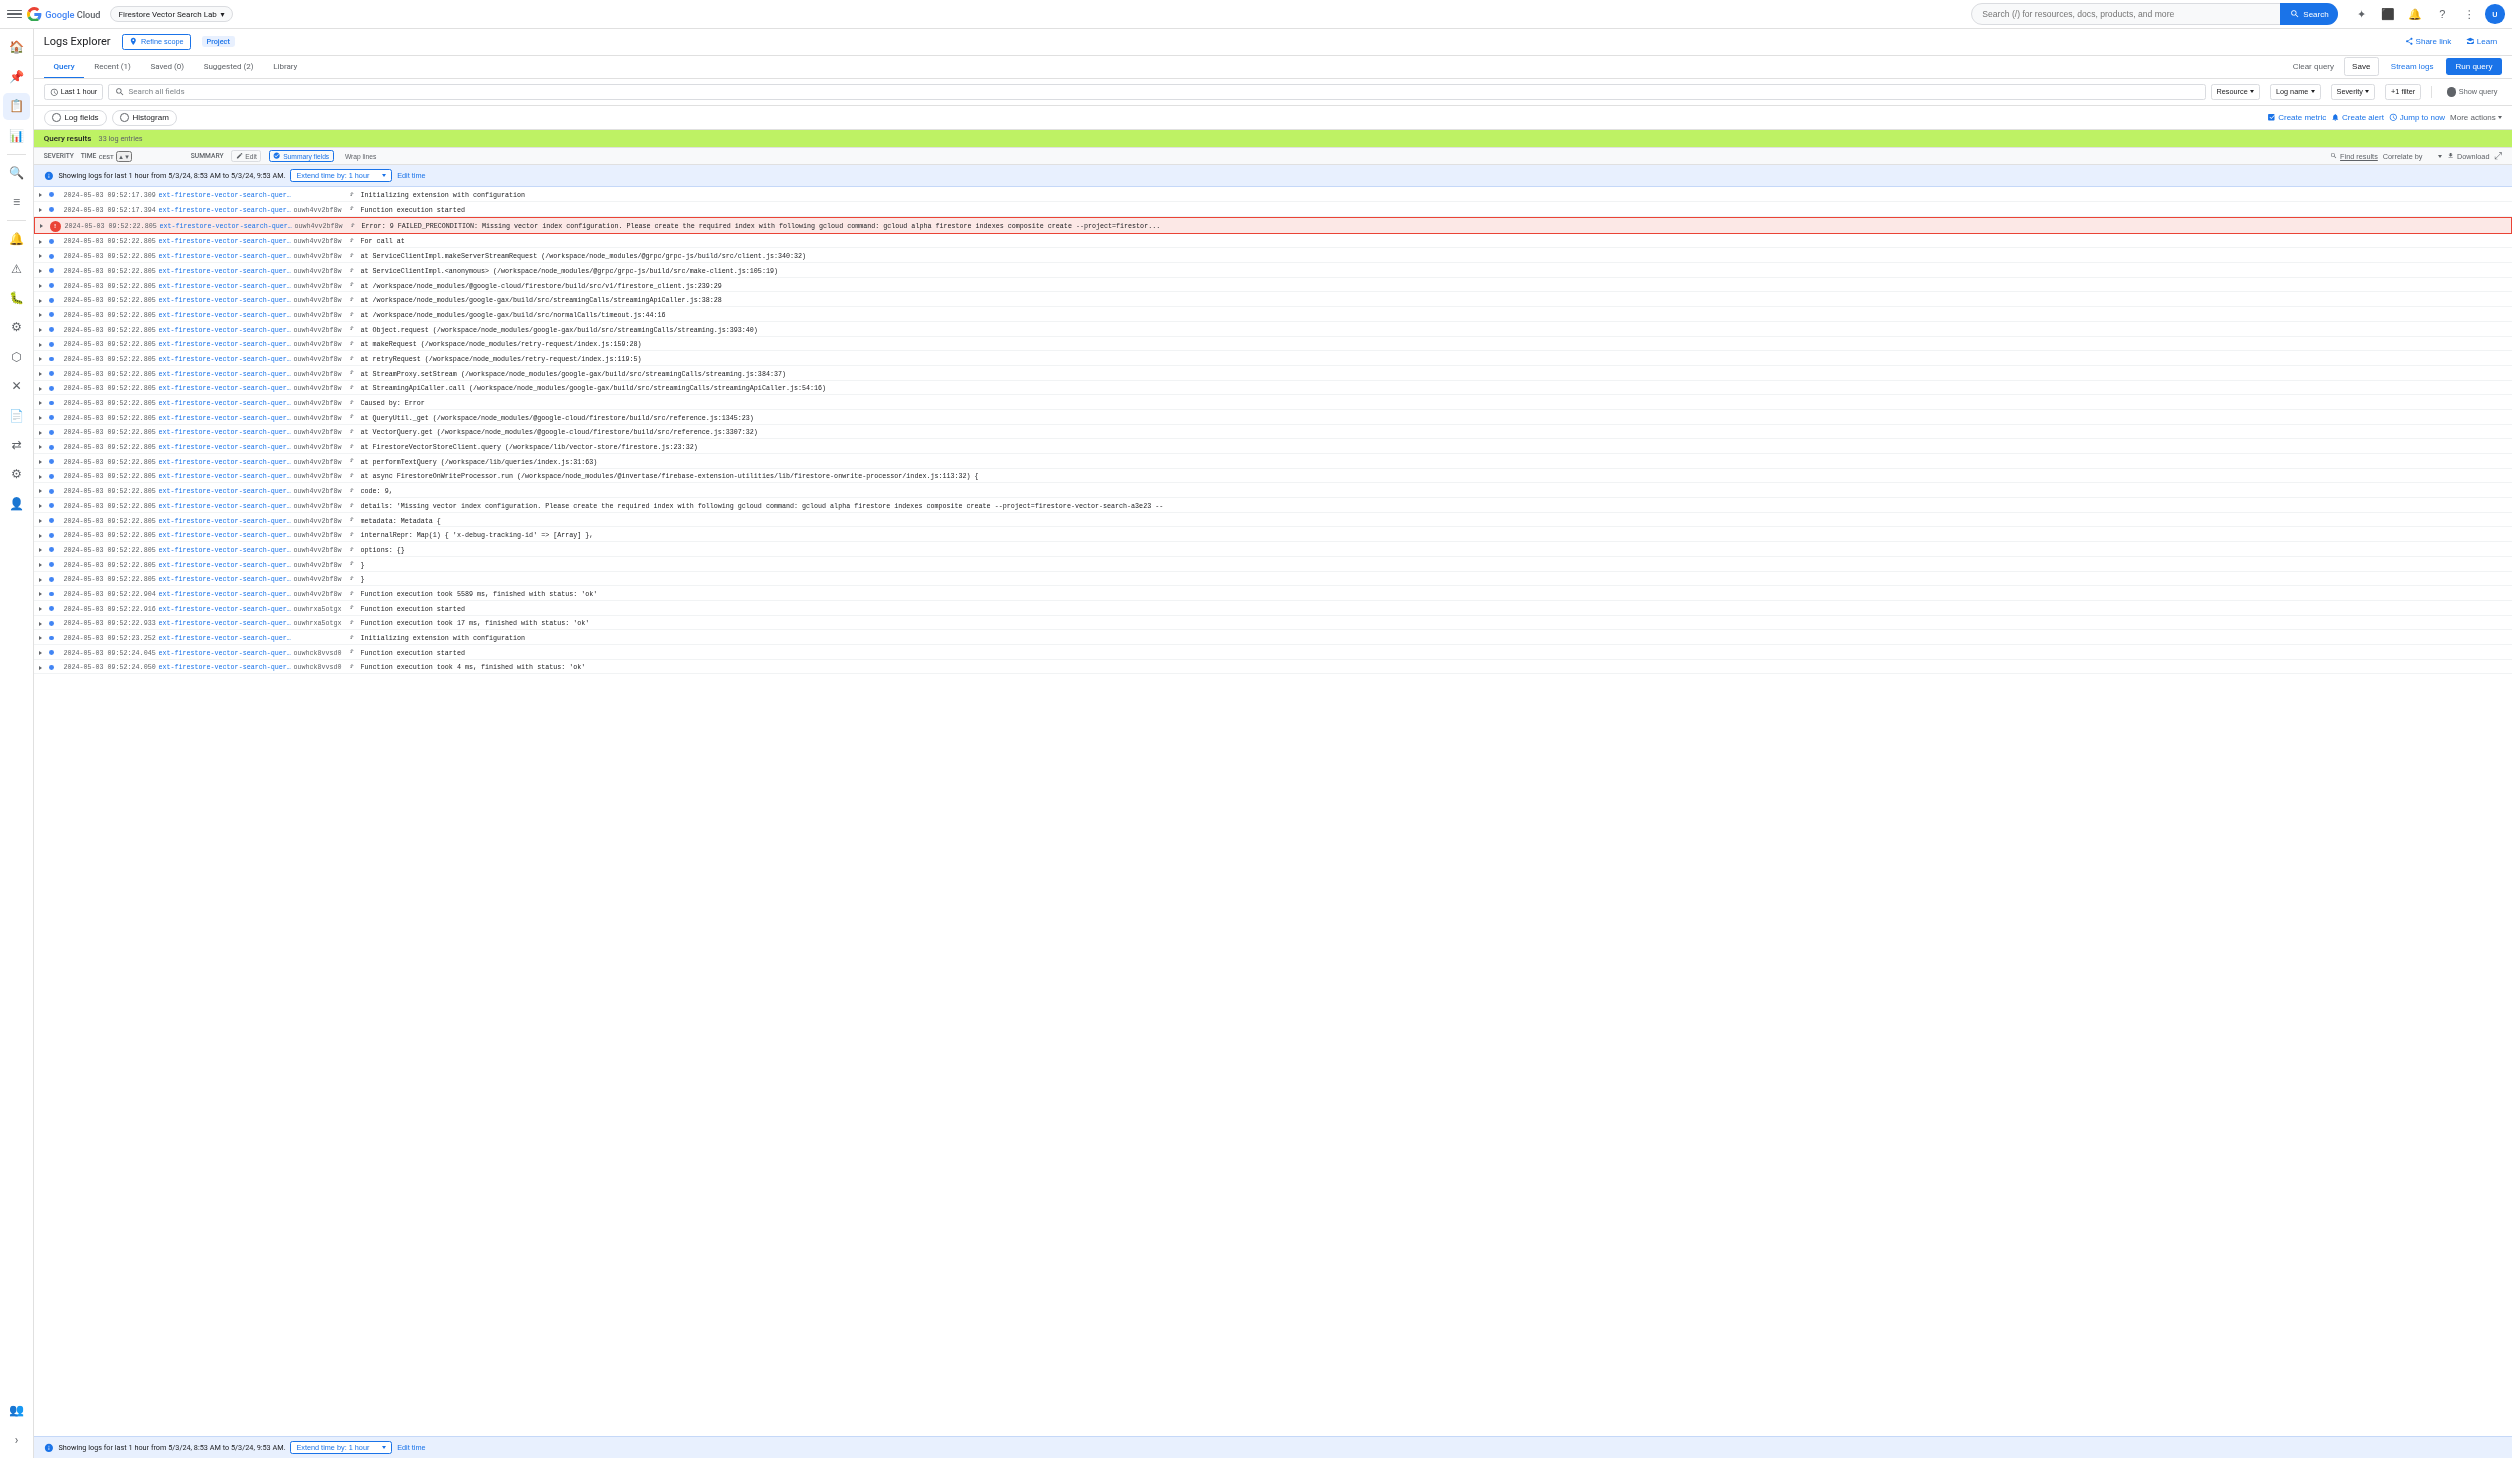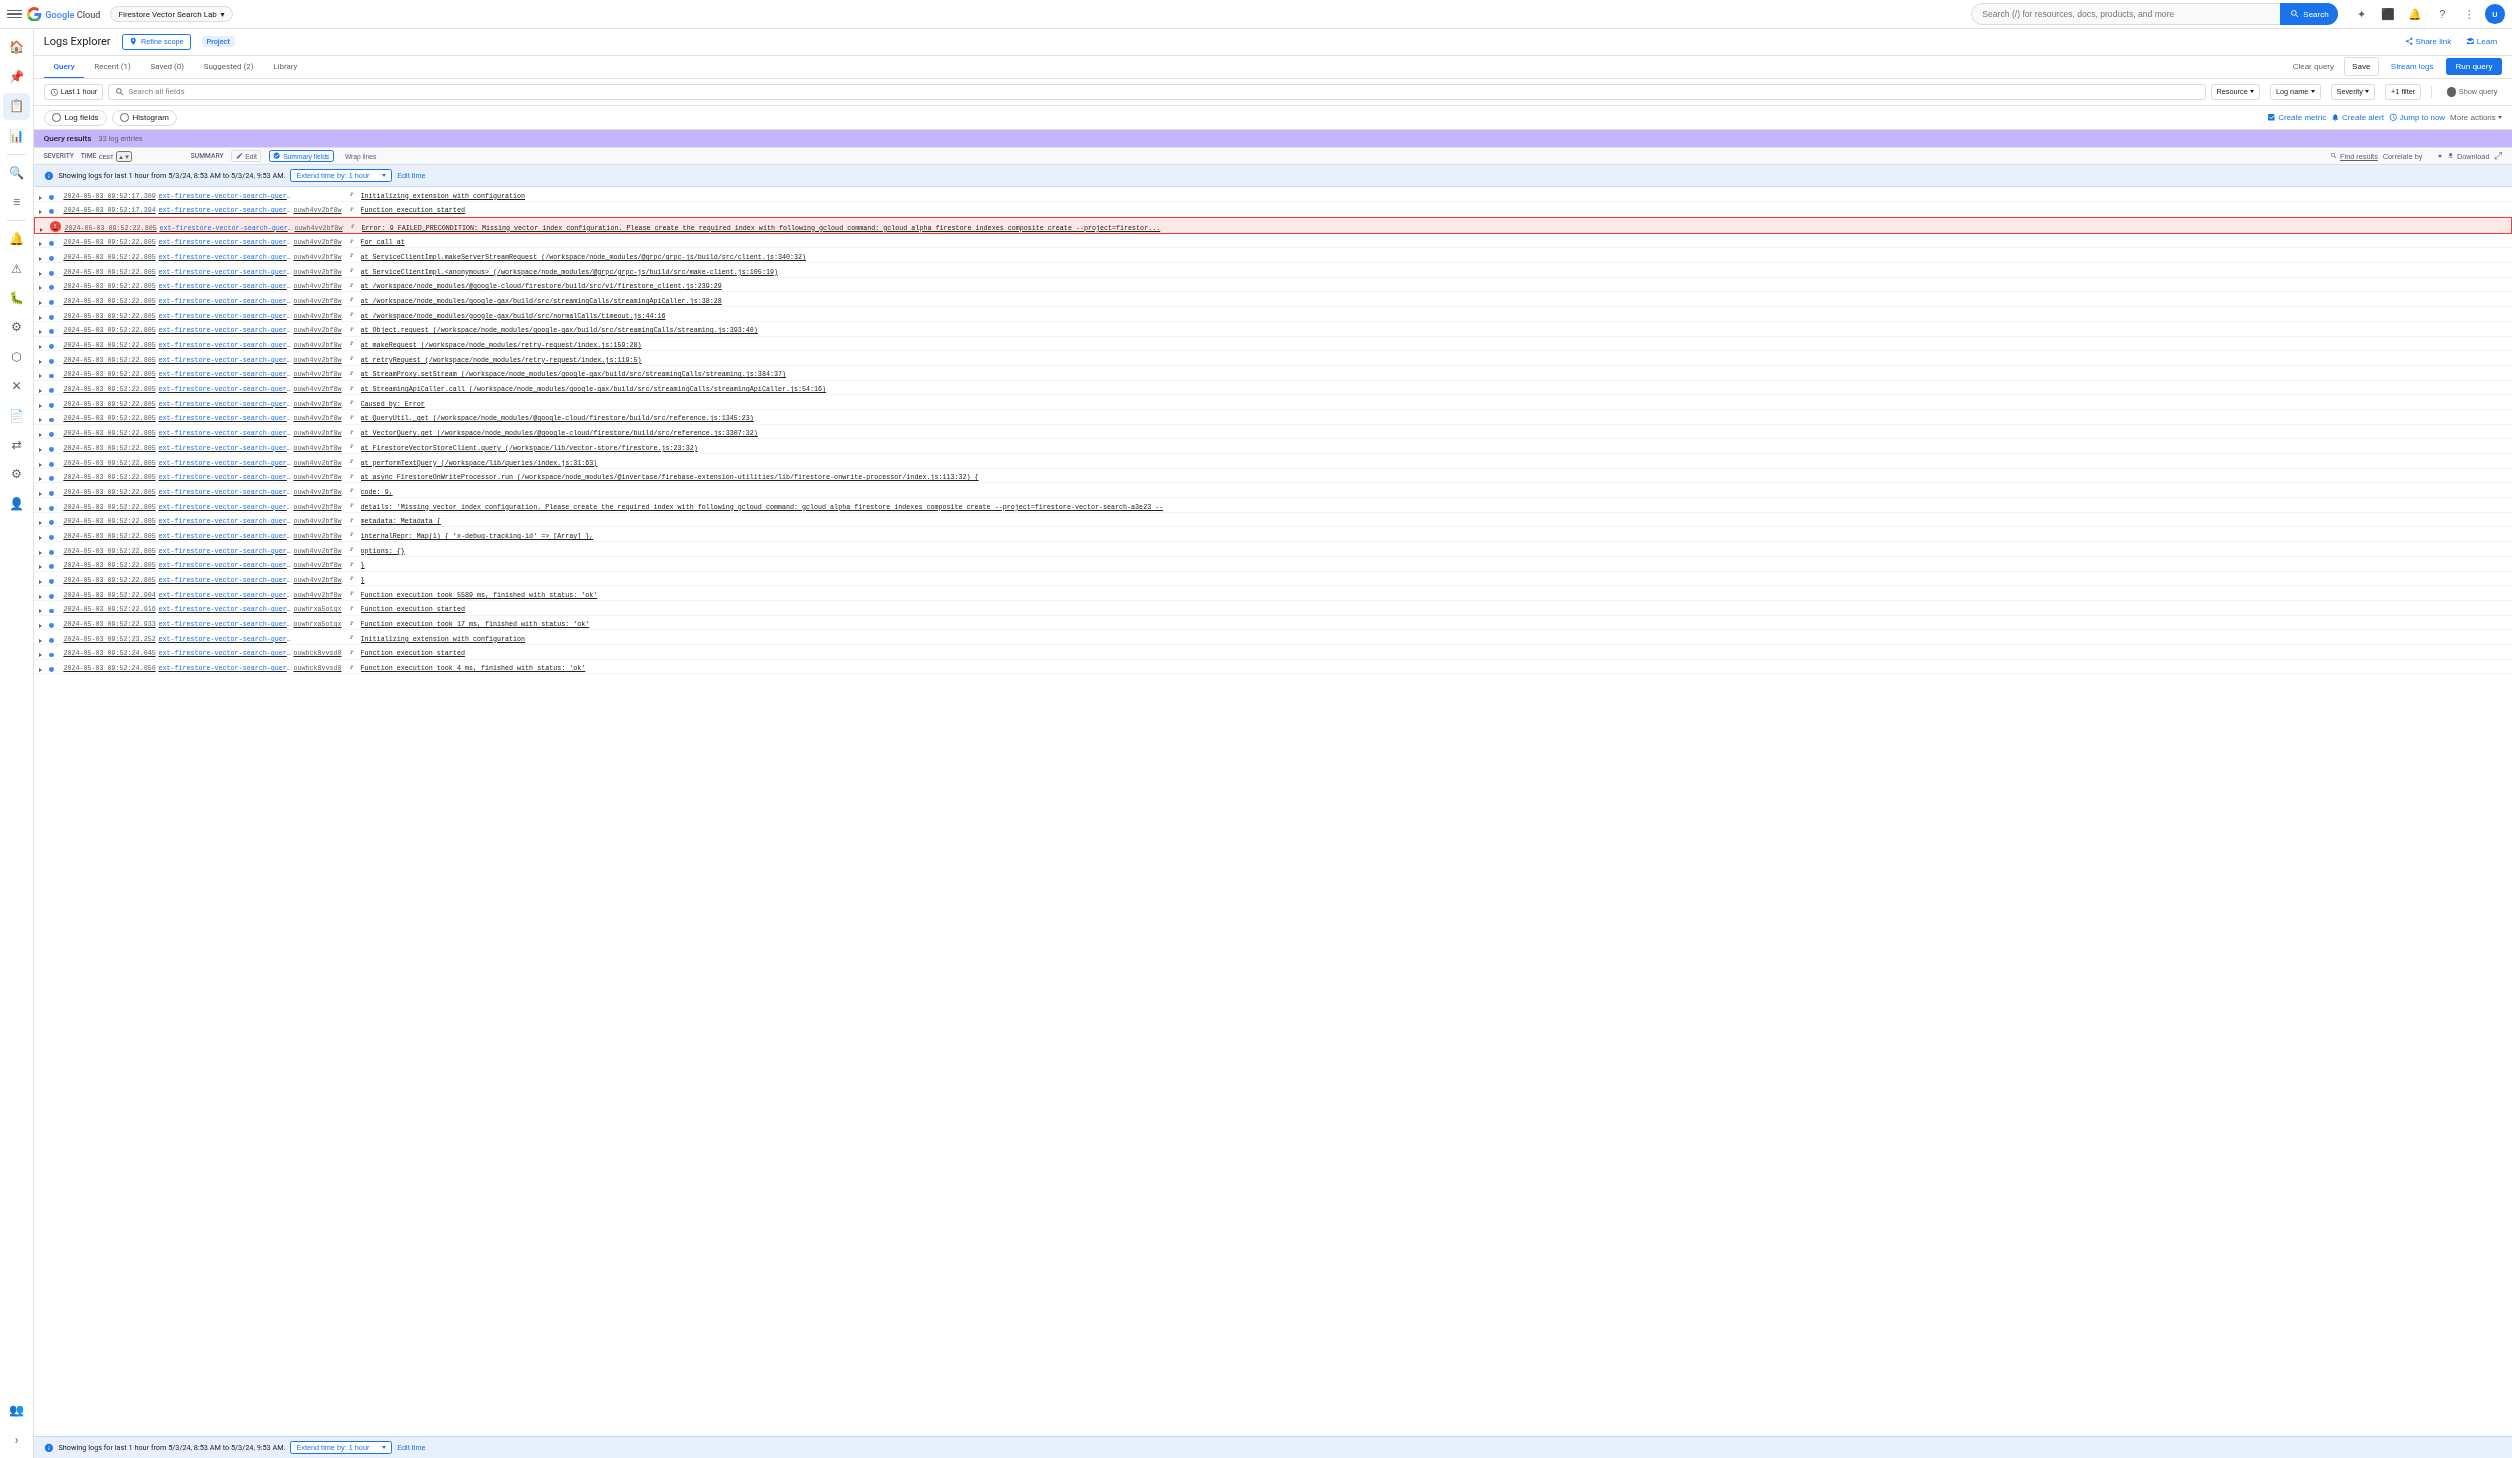--- a/index.html
+++ b/index.html
@@ -72,42 +72,42 @@
     .show-query-btn { display: flex; align-items: center; gap: 2.4px; border: none; background: transparent; color: #5f6368; cursor: pointer; font-size: 7.3px; padding: 2.4px 4.9px; }
 
     
     .log-tools-bar { display: flex; align-items: center; padding: 3.7px 9.8px; border-bottom: 0.6px solid #e0e0e0; gap: 4.9px; }
     .log-fields-btn, .histogram-btn { display: flex; align-items: center; gap: 3.7px; border: 0.6px solid #dadce0; border-radius: 12.2px; padding: 2.4px 7.3px; cursor: pointer; font-size: 8px; background: #fff; color: #202124; }
     .log-tools-right { margin-left: auto; display: flex; align-items: center; gap: 4.9px; }
     .tool-link { color: #1a73e8; font-size: 8px; cursor: pointer; border: none; background: transparent; display: flex; align-items: center; gap: 2.4px; }
     .more-actions-btn { color: #5f6368; font-size: 8px; cursor: pointer; border: none; background: transparent; display: flex; align-items: center; gap: 2.4px; }
 
     
-    .results-header { display: flex; align-items: center; padding: 3.7px 9.8px; border-bottom: 0.6px solid #e0e0e0; gap: 4.9px; background: #c4b5fd; }
+    .results-header { display: flex; align-items: center; padding: 3.7px 9.8px; border-bottom: 0.6px solid #e0e0e0; gap: 4.9px; background: #bef264; }
     .results-title { font-size: 8px; font-weight: 500; color: #202124; }
     .results-count { font-size: 7.3px; color: #5f6368; margin-left: 2.4px; }
     .find-results-btn { display: flex; align-items: center; gap: 2.4px; border: none; background: transparent; color: #5f6368; cursor: pointer; font-size: 7.3px; text-decoration: underline; }
     .correlate-btn { display: flex; align-items: center; gap: 16px; border: none; background: transparent; color: #5f6368; cursor: pointer; font-size: 7.3px; }
     .download-btn { display: flex; align-items: center; gap: 2.4px; border: none; background: transparent; color: #5f6368; cursor: pointer; font-size: 7.3px; }
     .expand-btn { border: none; background: transparent; color: #5f6368; cursor: pointer; font-size: 9.8px; }
 
     
     .col-headers { display: flex; align-items: center; padding: 2.4px 9.8px; background: #f8f9fa; border-bottom: 0.6px solid #e0e0e0; font-size: 6.7px; font-weight: 500; color: #5f6368; gap: 0; }
     .col-severity { width: 37px; flex-shrink: 0; }
     .col-time { width: 110px; flex-shrink: 0; display: flex; align-items: center; gap: 2.4px; }
     .sort-btn { font-size: 6.1px; cursor: pointer; color: #5f6368; }
 
     
     .info-banner { display: flex; align-items: center; gap: 4.9px; padding: 3.7px 9.8px; background: #e8f0fe; border-bottom: 0.6px solid #c5d8f8; font-size: 7.3px; color: #202124; }
     .extend-time-btn { display: flex; align-items: center; gap: 13px; border: 0.6px solid #1a73e8; color: #1a73e8; background: #fff; border-radius: 2.4px; padding: 1.2px 4.9px; cursor: pointer; font-size: 7.3px; }
     .edit-time-btn { border: none; background: transparent; color: #1a73e8; cursor: pointer; font-size: 7.3px; }
 
     
     .log-entries { flex: 1; overflow-y: auto; }
-    .log-row { display: flex; align-items: flex-end; padding: 1.2px 9.8px 1.2px 4.9px; border-bottom: 0.6px solid #f1f3f4; font-size: 7px; font-family: 'Courier New', monospace; cursor: pointer; min-height: 14.7px; text-decoration: underline; }
+    .log-row { display: flex; align-items: center; padding: 1.2px 9.8px 1.2px 4.9px; border-bottom: 0.6px solid #f1f3f4; font-size: 7px; font-family: 'Courier New', monospace; cursor: pointer; min-height: 14.7px; }
     .log-row.error-highlighted { background: #fce8e6; border: 1.2px solid #ea4335; }
     .expand-arrow { width: 9.8px; flex-shrink: 0; color: #5f6368; font-size: 6.1px; display: flex; align-items: flex-start; padding-top: 2.4px; cursor: pointer; }
     .log-severity-icon { width: 14.7px; flex-shrink: 0; display: flex; align-items: flex-start; padding-top: 1.8px; }
     .severity-dot { width: 4.9px; height: 4.9px; border-radius: 50%; }
     .severity-info { background: #4285f4; }
     .log-timestamp { width: 95px; flex-shrink: 0; color: #5f6368; font-size: 6.7px; padding-top: 1.8px; white-space: nowrap; }
     .log-service { width: 135px; flex-shrink: 0; color: #1a73e8; font-size: 6.7px; padding-top: 1.8px; overflow: hidden; text-overflow: ellipsis; white-space: nowrap; }
     .log-instance { width: 55px; flex-shrink: 0; color: #5f6368; font-size: 6.7px; padding-top: 1.8px; overflow: hidden; text-overflow: ellipsis; white-space: nowrap; }
     .log-icon { width: 12.2px; flex-shrink: 0; display: flex; align-items: flex-start; padding-top: 1.8px; }
     .log-message { flex: 1; font-size: 6.7px; color: #202124; padding-top: 1.8px; white-space: nowrap; overflow: hidden; text-overflow: ellipsis; }

